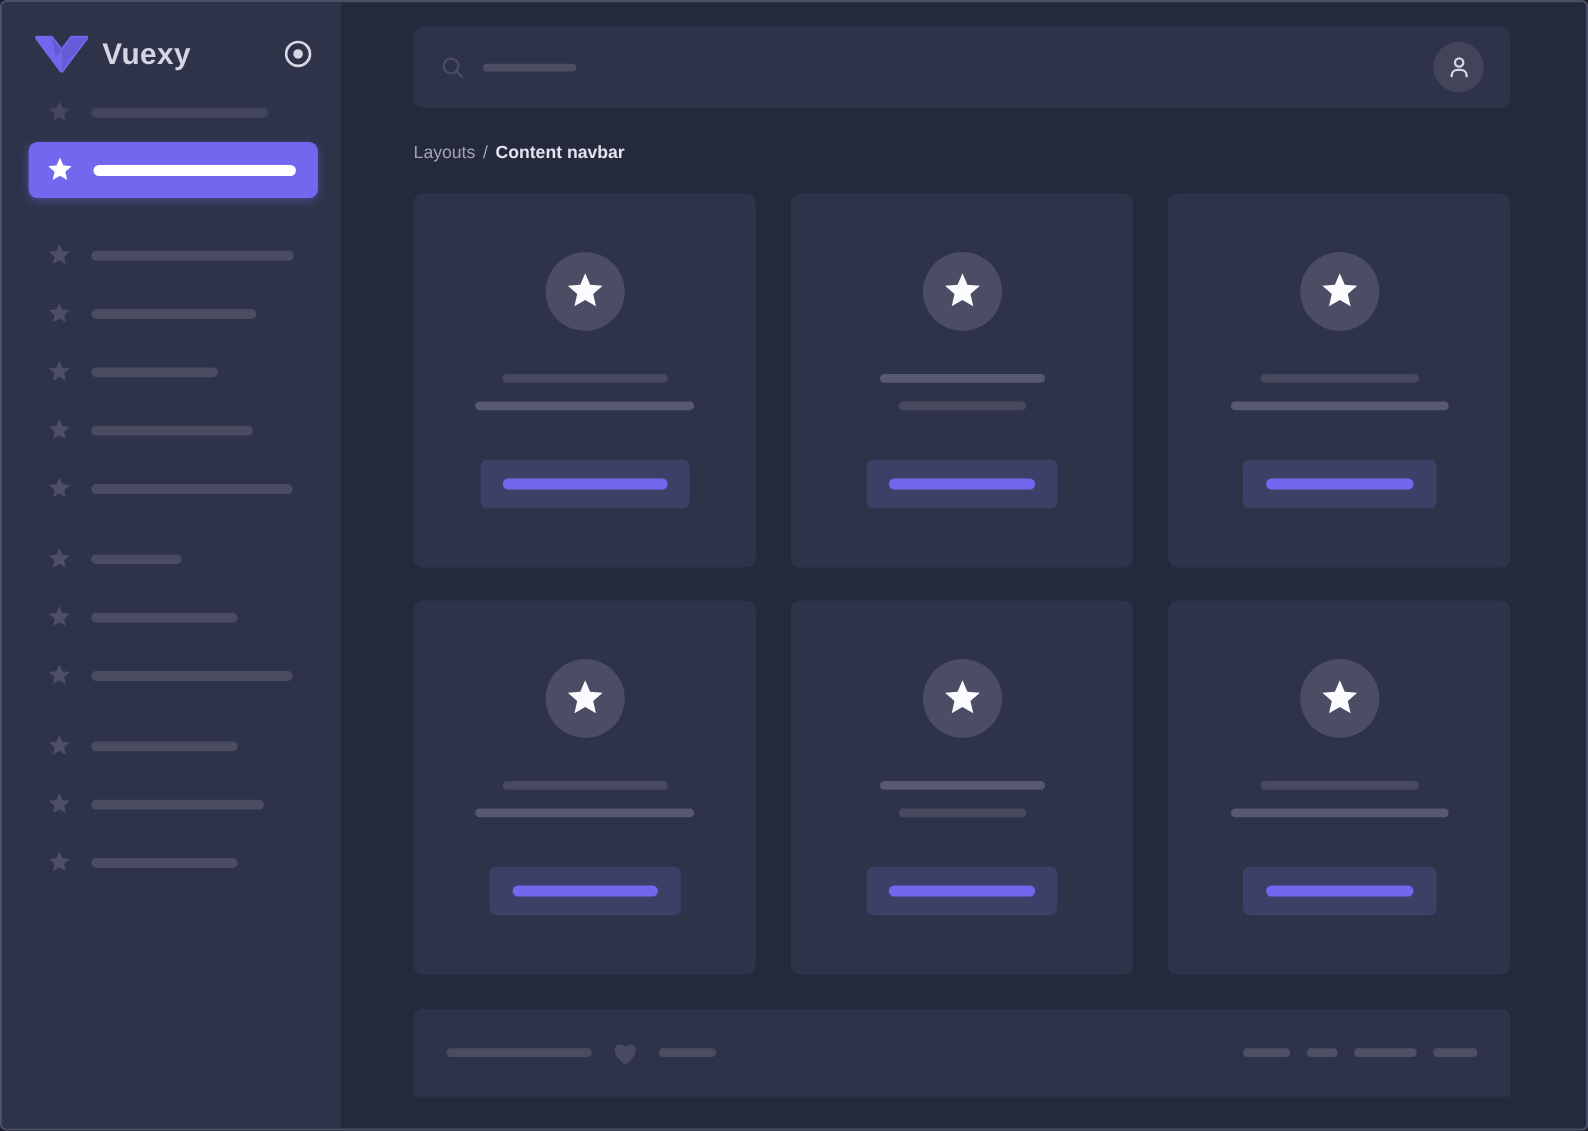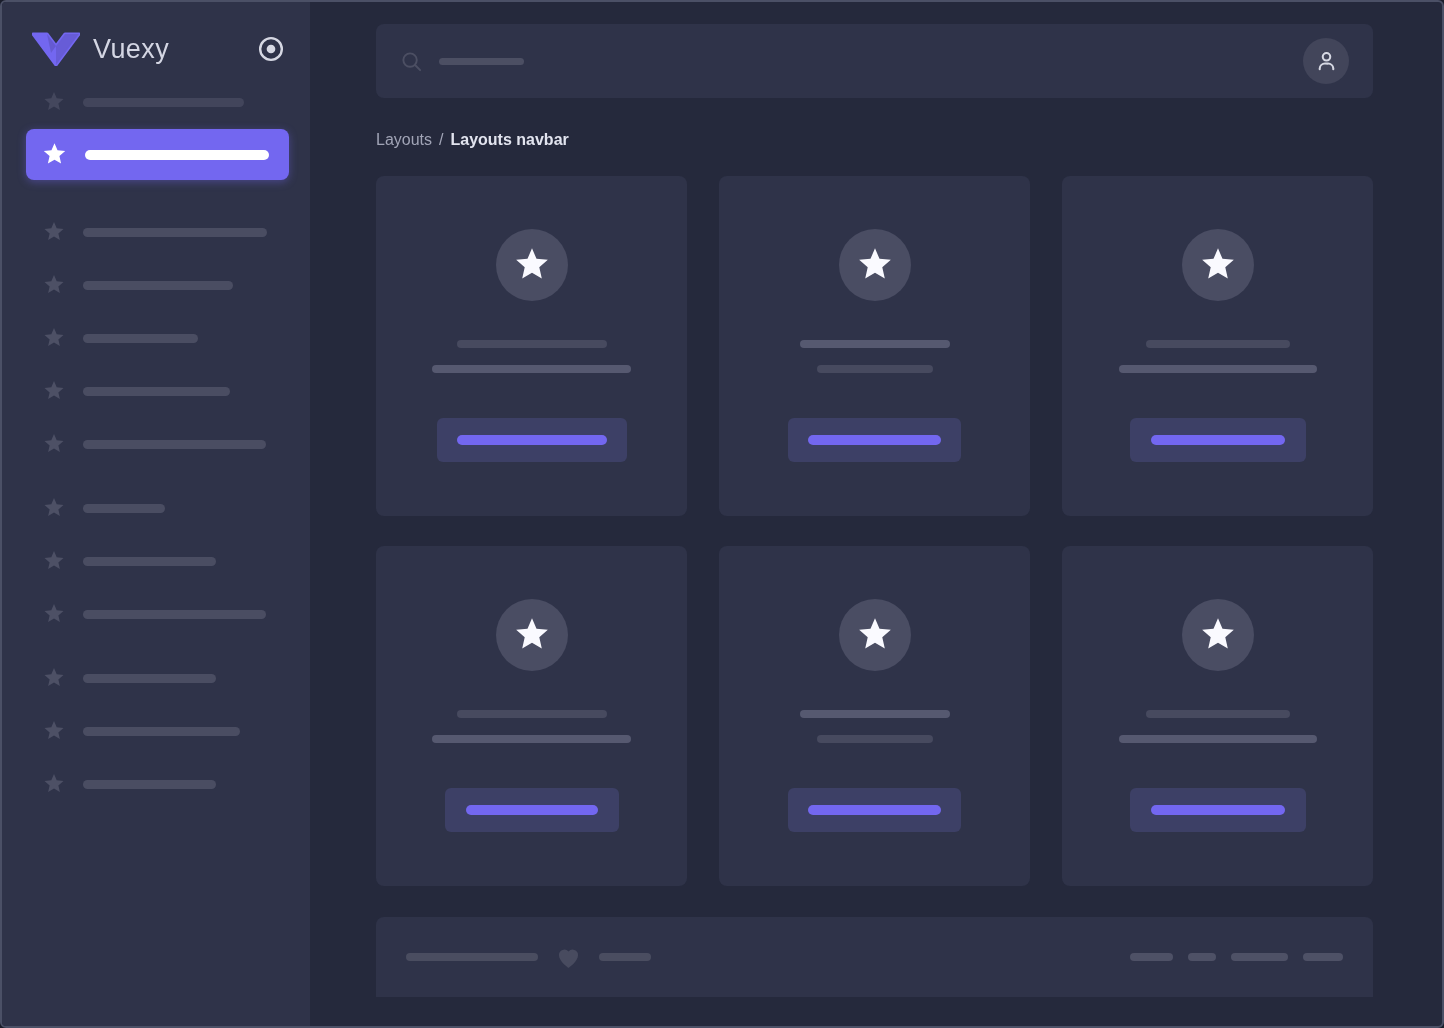--- a/index.html
+++ b/index.html
@@ -7,21 +7,21 @@
   .screen{
     position:relative;width:1444px;height:1028px;
     border:2px solid #4b5066;border-radius:6px;overflow:hidden;
     display:flex;background:#25293c;
     font-family:"Liberation Sans",sans-serif;
   }
   
   .sidebar{flex:0 0 308px;width:308px;background:#2f3349;display:flex;flex-direction:column;}
   .brand{display:flex;align-items:center;padding:30px 26px 0 30px;}
   .logo{width:48px;height:34px;display:block;}
-  .brand-name{font-size:27px;font-weight:normal;color:#d4d6e3;margin-left:13px;letter-spacing:.4px;text-align:center;}
+  .brand-name{font-size:27px;font-weight:bold;color:#d4d6e3;margin-left:13px;letter-spacing:.4px;text-align:center;}
   .pin{margin-left:auto;width:26px;height:26px;color:#d6d8e3;cursor:pointer;}
   .menu{flex:1;}
   .menu-item{display:flex;align-items:center;height:24px;margin:29px 22px 0 40px;cursor:pointer;}
   .menu-item.first{margin-top:22px;}
   .menu-item.dim{opacity:.72;margin-top:24px;}
   .star{width:24px;height:24px;flex:0 0 24px;color:#4d5065;}
   .star svg,.pin svg,.icon svg{display:block;width:100%;height:100%;}
   .menu-bar{height:9px;border-radius:5px;background:#4a4d62;margin-left:17px;}
   .menu-item.active{
     background:#7367f0;height:51px;border-radius:8px;
@@ -219,21 +219,21 @@
         <span class="icon">
           <svg viewBox="0 0 24 24" fill="none" stroke="currentColor" stroke-width="2" stroke-linecap="round" stroke-linejoin="round">
             <circle cx="12" cy="7.5" r="3.6"></circle>
             <path d="M5.5 19.5v-1a5 5 0 0 1 5-4.5h3a5 5 0 0 1 5 4.5v1"></path>
           </svg>
         </span>
       </div>
     </header>
 
     <div class="breadcrumb">
-      <span class="crumb-parent">Layouts</span><span class="crumb-sep">/</span><span class="crumb-current">Layouts navbar</span>
+      <span class="crumb-parent">Layouts</span><span class="crumb-sep">/</span><span class="crumb-current">Content navbar</span>
     </div>
 
     <section class="grid" id="cards">
         <article class="card">
           <div class="badge">
             <span class="star icon">
               <svg viewBox="0 0 24 24">
                 <polygon fill="currentColor" points="12,2 14.7,8.28 21.51,8.91 16.37,13.42 17.88,20.09 12,16.6 6.12,20.09 7.63,13.42 2.49,8.91 9.3,8.28"></polygon>
               </svg>
             </span>

